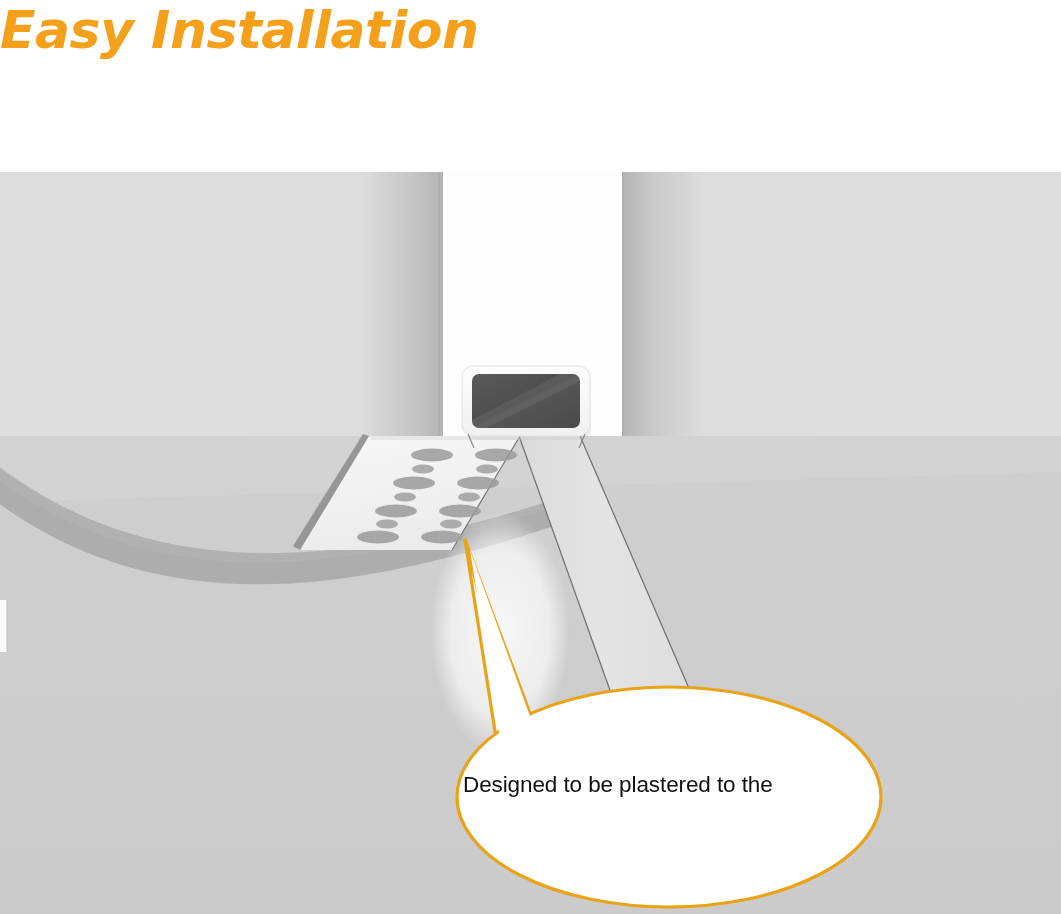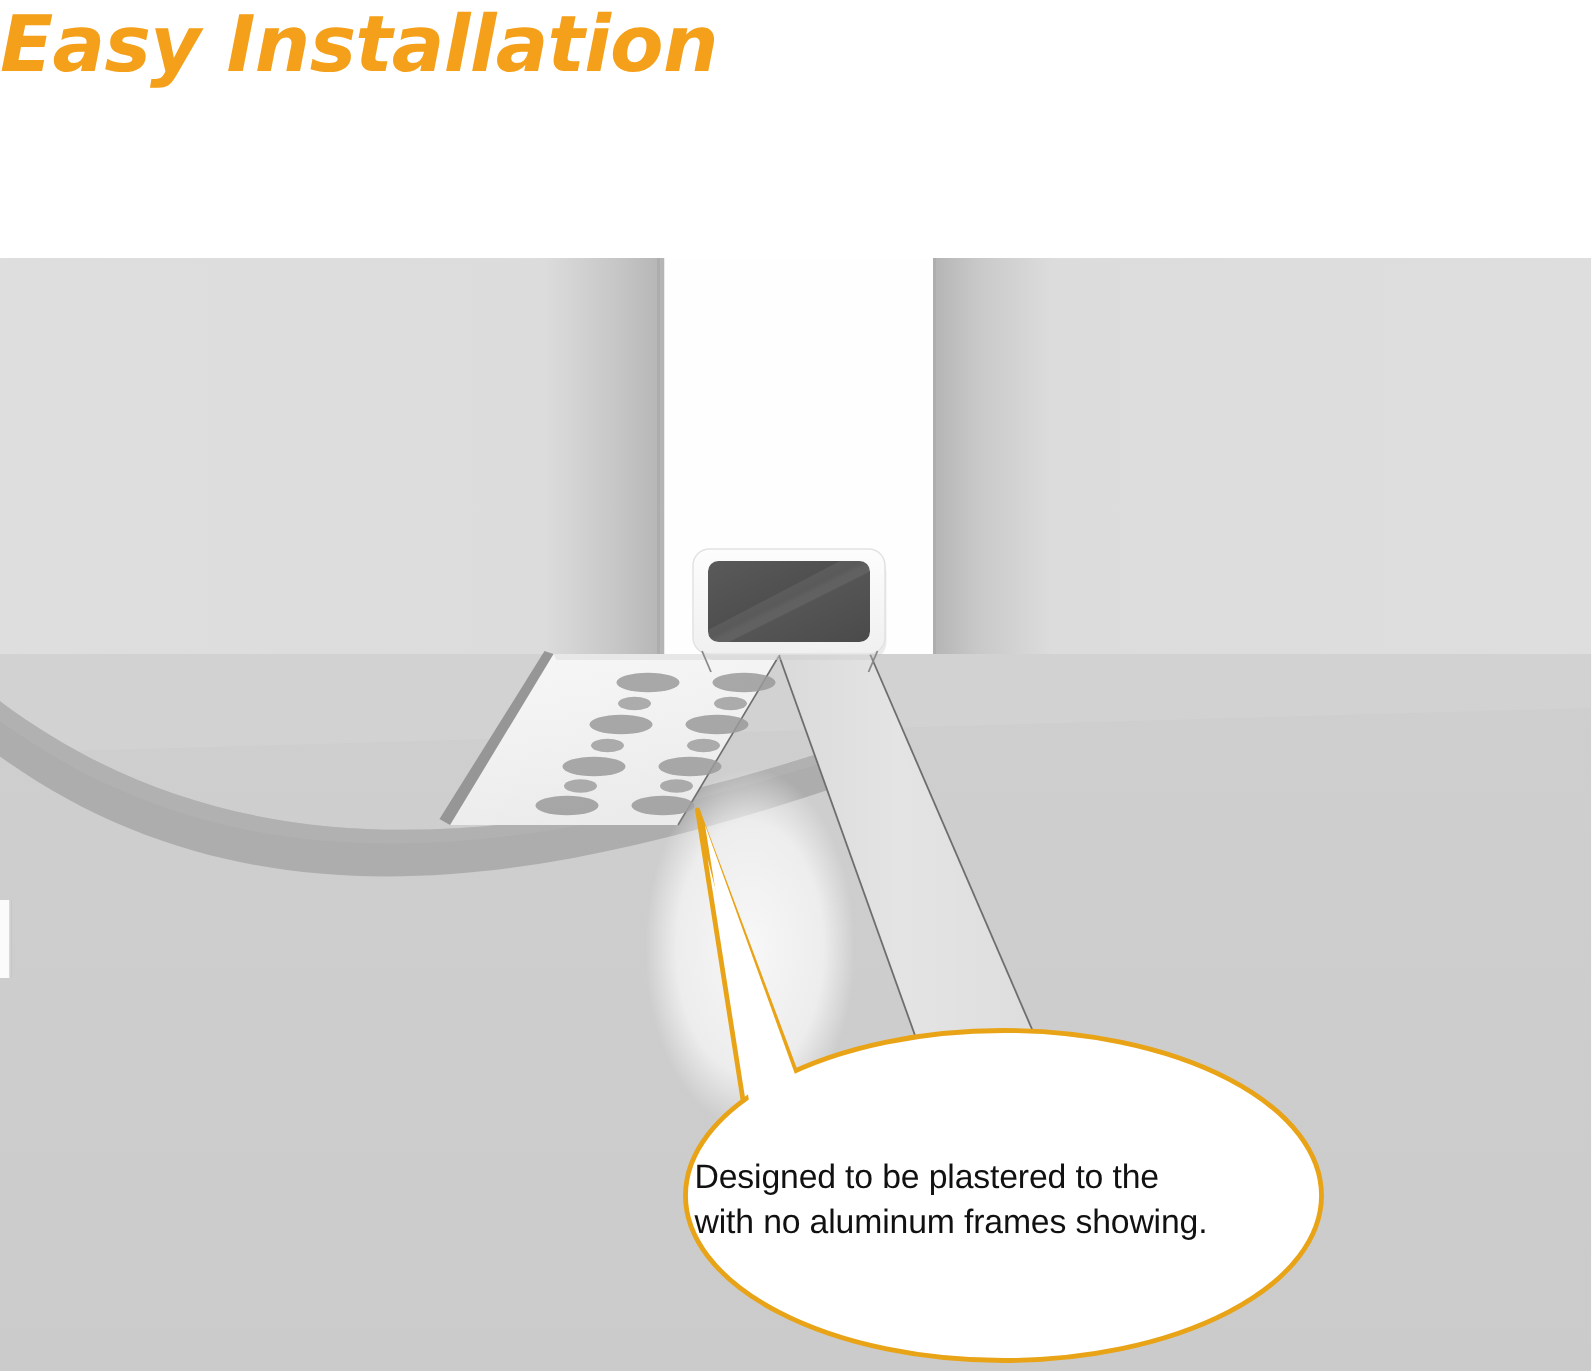--- a/index.html
+++ b/index.html
@@ -231,16 +231,15 @@
       <path d="M 465,368 L 497,572 L 516,566 Z" fill="#FFFFFF" stroke="#E8A317" stroke-width="3.2" stroke-linejoin="round"></path>
 
       <ellipse cx="669" cy="625" rx="212" ry="110" fill="#FFFFFF" stroke="#E8A317" stroke-width="3.2"></ellipse>
 
       <path d="M 470,378 L 535,558 L 500,566 Z" fill="#FFFFFF"></path>
     </g>
   </svg>
 
   <div id="callout-text">
     <span class="ln">Designed to be plastered to the</span>
-    <span class="ln">with no aluminum frames showing.</span>
   </div>
 
 </div>
 
 </body></html>

